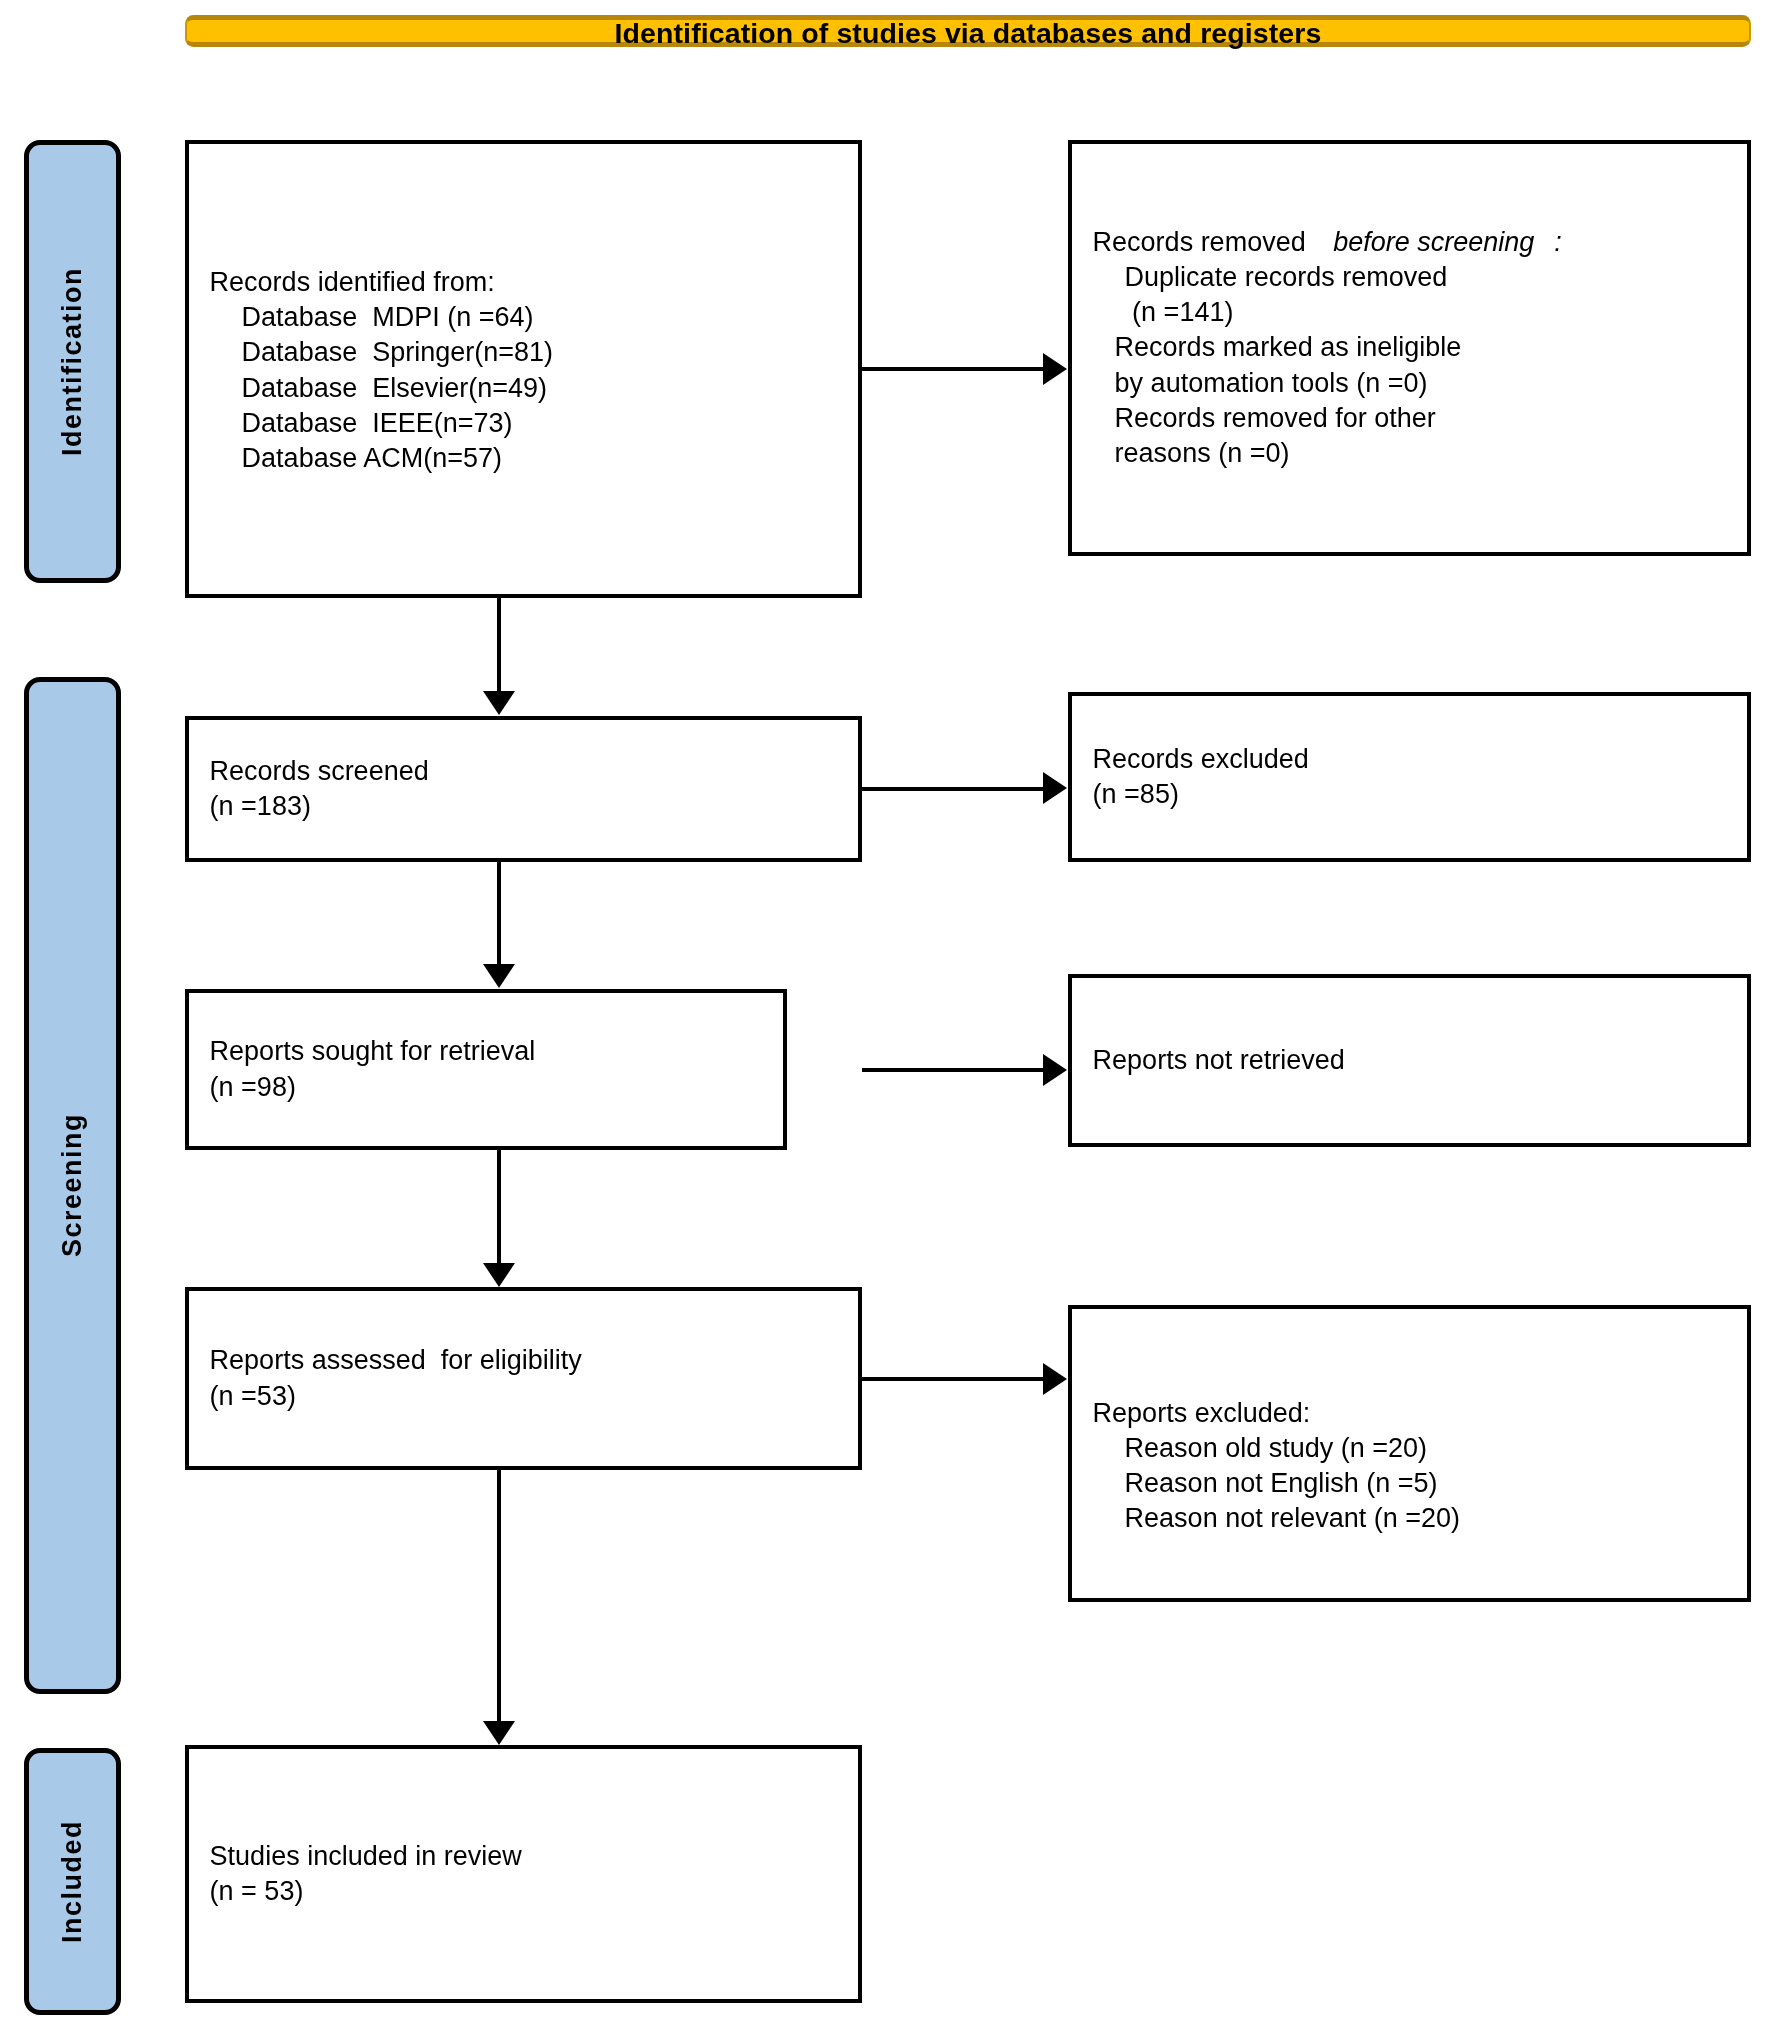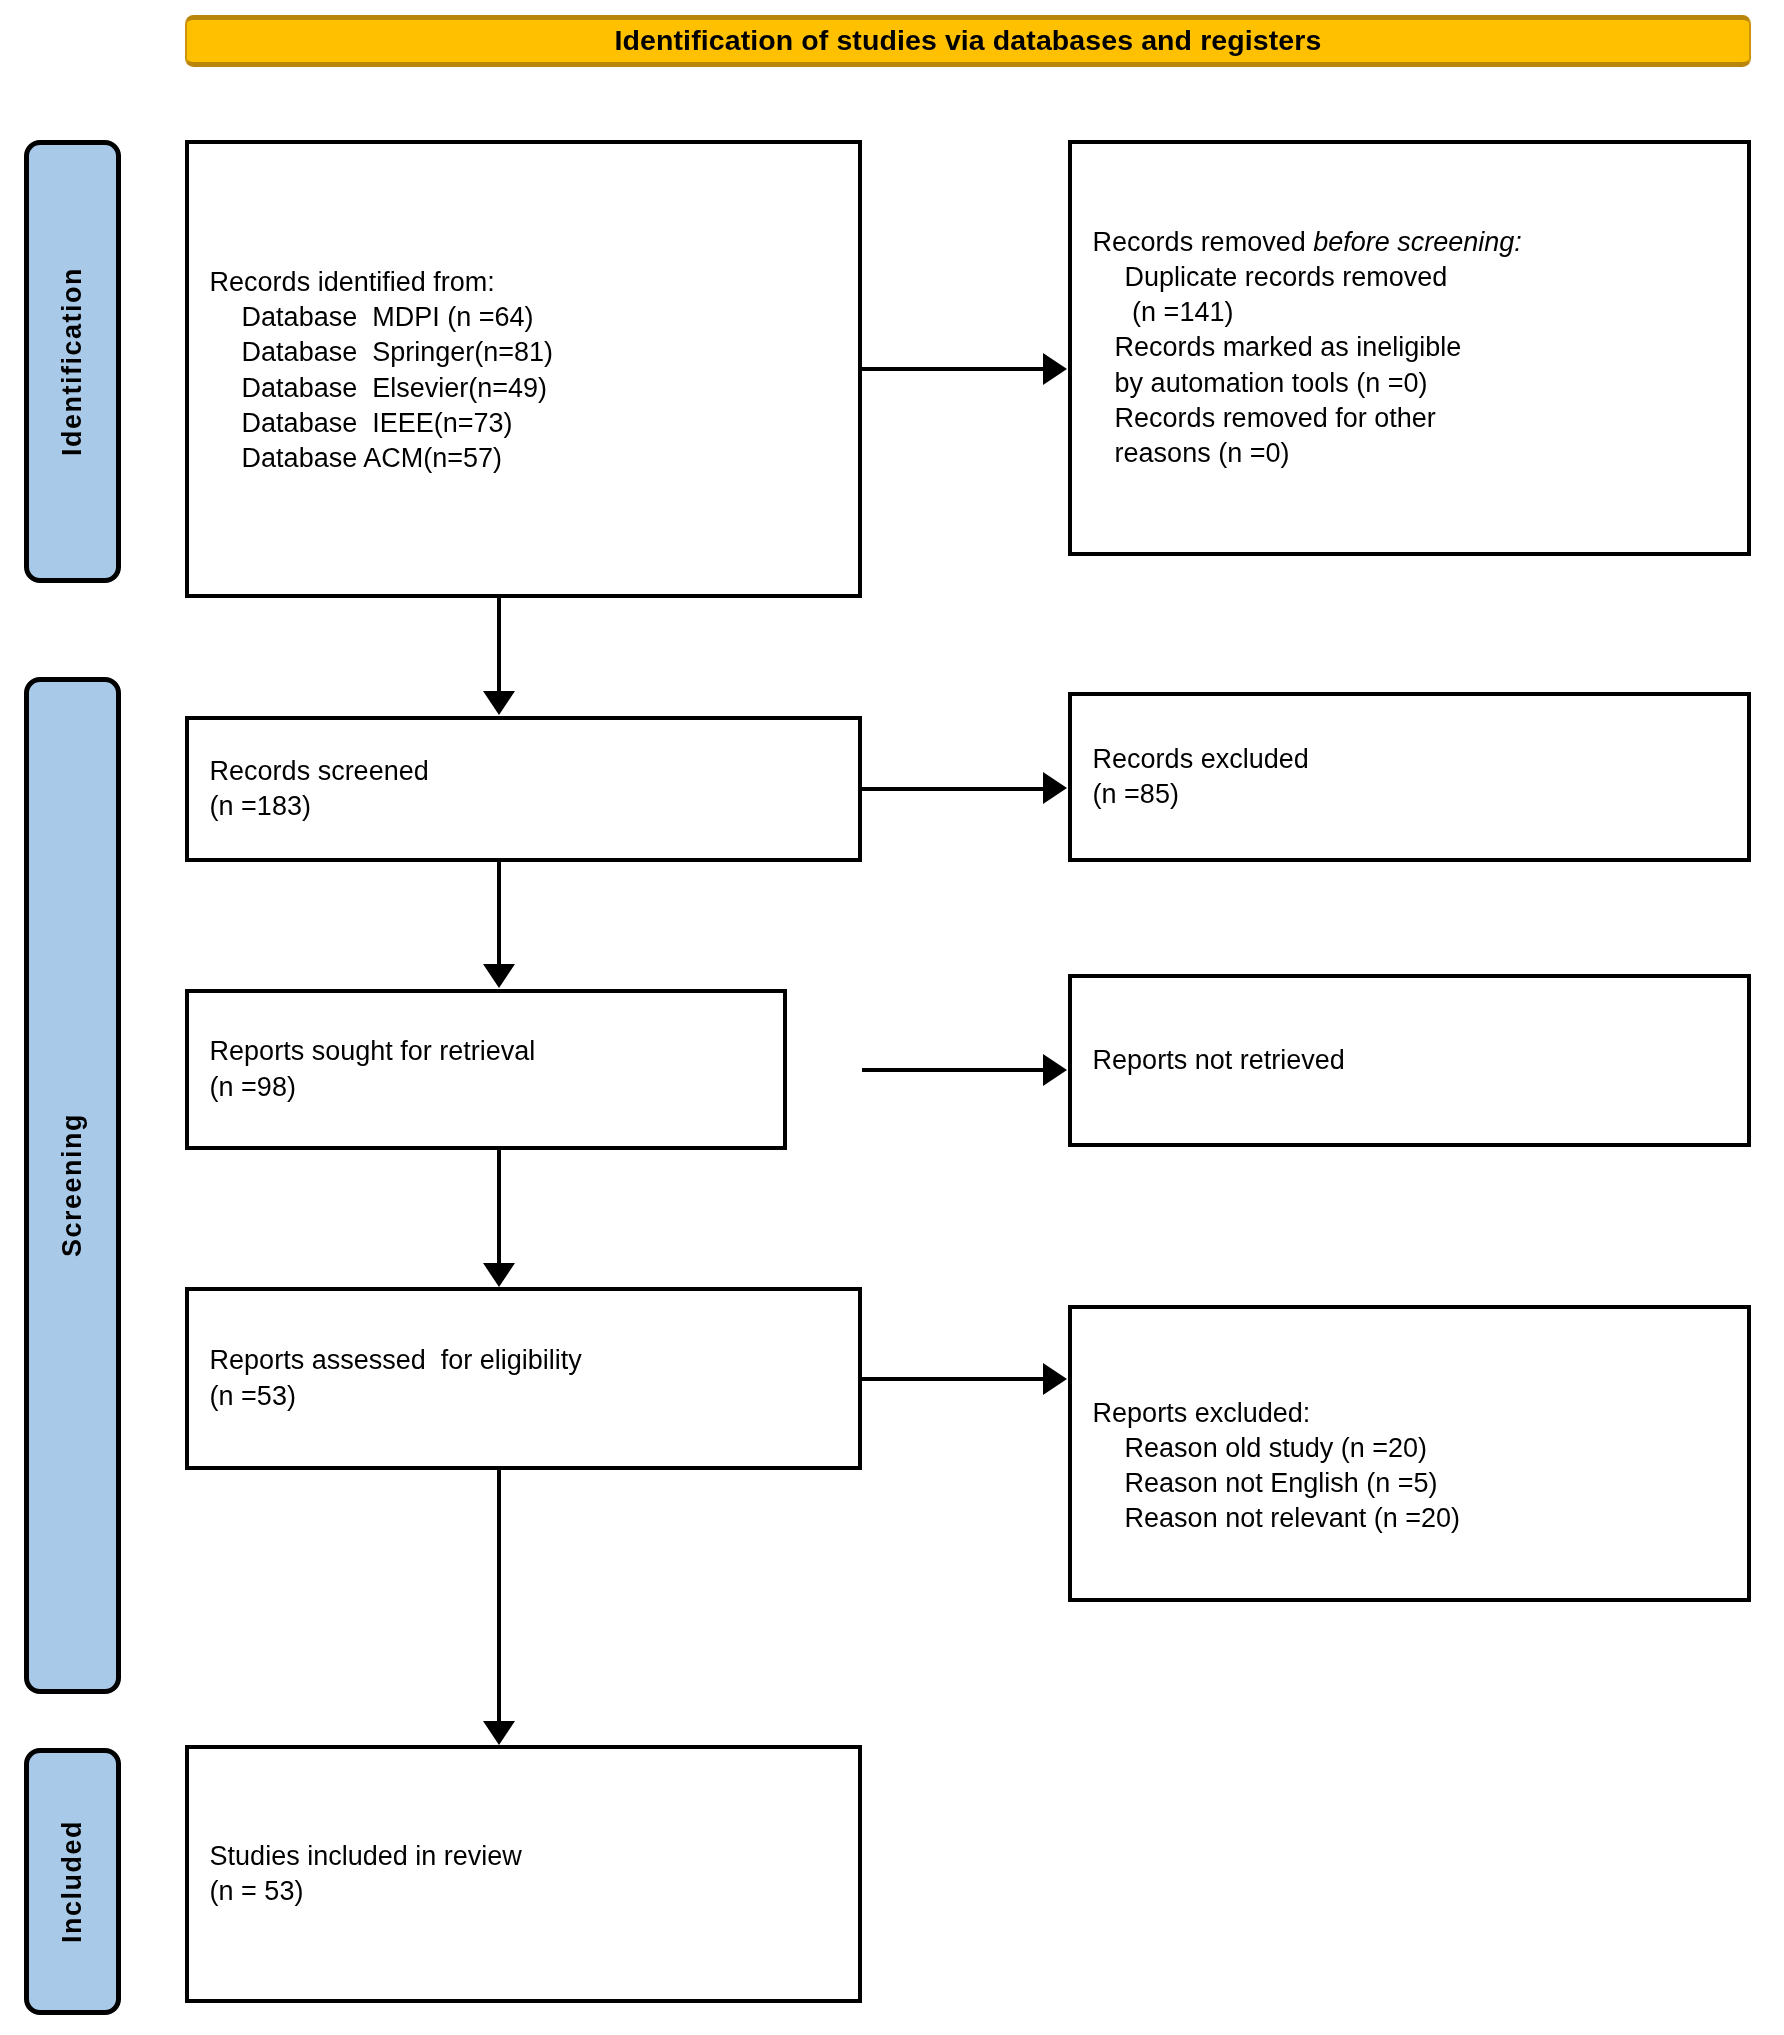--- a/index.html
+++ b/index.html
@@ -4,29 +4,29 @@
 <style>
   html,body{margin:0;padding:0;background:#ffffff;}
   body{width:1785px;height:2035px;position:relative;overflow:hidden;
        font-family:"Liberation Sans","DejaVu Sans",sans-serif;color:#000;}
 
   .canvas{position:absolute;left:0;top:0;width:1785px;height:2035px;}
 
   
   .header-banner{
     position:absolute;
-    left:185px; top:15px; width:1566px; height:52px;
+    left:185px; top:15px; width:1566px; height:32px;
     background:#FFC000;
     border-top:5.5px solid #B8860B;
     border-left:2.4px solid #C9960B;
     border-right:2.4px solid #C9960B;
     border-bottom:5.5px solid #B8860B;
     border-radius:8.5px;
     box-sizing:border-box;
-    display:flex;align-items:center;justify-content:center;
+    display:flex;justify-content:center;
   }
   .header-banner .label{
     font-size:28.5px;font-weight:bold;letter-spacing:0.1px;color:#000;
     line-height:1;
     transform:translateY(-1.2px);
   }
 
   
   .stage{
     position:absolute;
@@ -54,21 +54,21 @@
     border:4.2px solid #000;
     box-sizing:border-box;
     display:flex;flex-direction:column;justify-content:center;
   }
   .fbox .body{
     padding:0 20.6px;
     font-size:27px;
     line-height:1.30;
     white-space:pre-wrap;
   }
-  .fbox .body .ital{font-style:italic;}
+  .fbox .body .ital{font-style:italic;margin-left:20px;}
   .fbox .body .indent{display:block;padding-left:32px;}
   .fbox .body .indent2{display:block;padding-left:22px;}
 
   
   #box-identified{left:185px;top:140px;width:677px;height:458px;}
   #box-screened{left:185px;top:716px;width:677px;height:146px;}
   #box-sought{left:185px;top:989px;width:602px;height:161px;}
   #box-assessed{left:185px;top:1287px;width:677px;height:183px;}
   #box-included{left:185px;top:1745px;width:677px;height:258px;}
 

